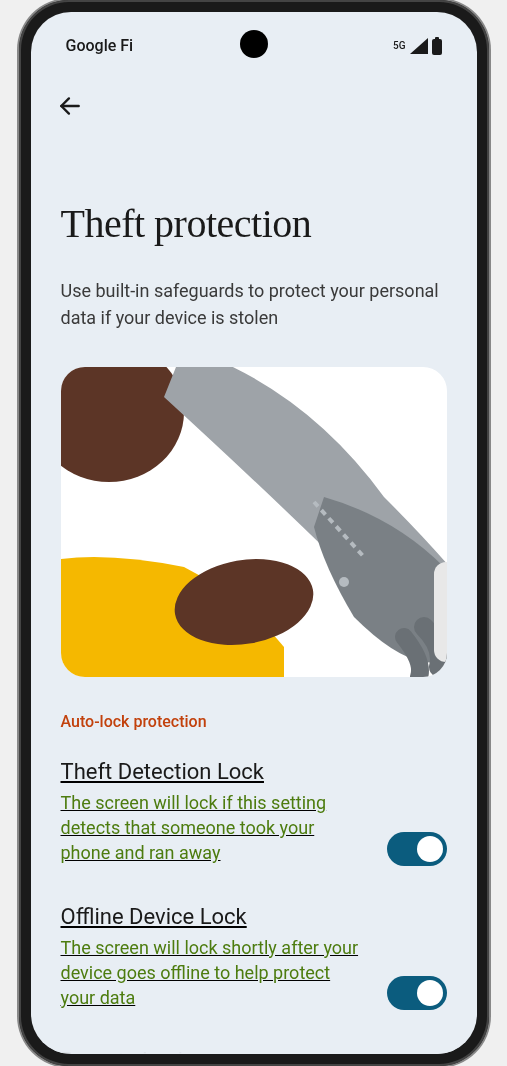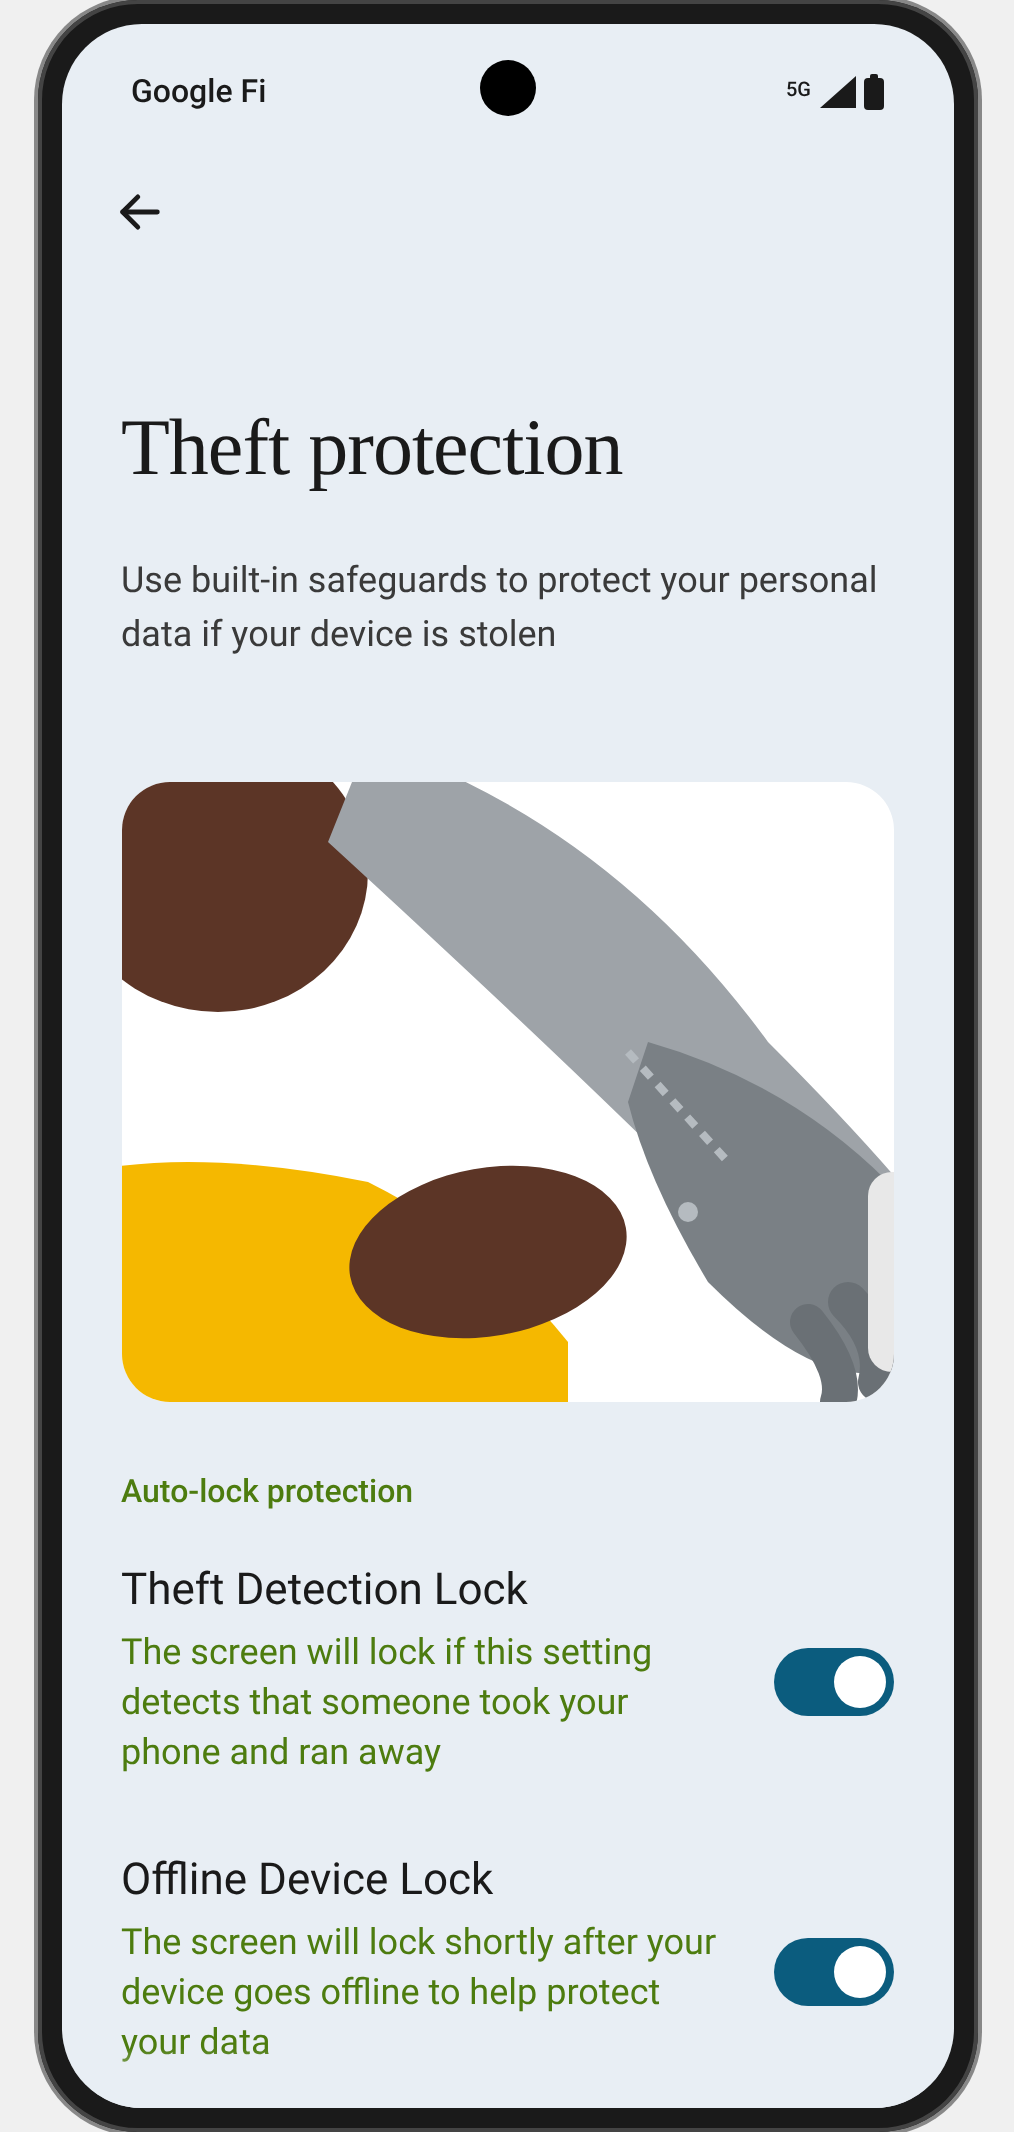--- a/index.html
+++ b/index.html
@@ -98,46 +98,47 @@
       color: #1a1a1a;
       margin-bottom: 30px;
       letter-spacing: -0.5px;
       font-family: Liberation Serif, serif;
     }
     
     .page-subtitle {
       font-size: 18px;
       color: #3a3a3a;
       line-height: 1.5;
-      margin-bottom: 60px;
+      margin-bottom: 36px;
     }
     
     .illustration {
       width: 100%;
       height: 310px;
       background: #fff;
       border-radius: 24px;
       position: relative;
       overflow: hidden;
       margin-bottom: 35px;
     }
     
     .section-header {
       font-size: 16px;
       font-weight: 500;
-      color: #4d7c0f;
+      color: #c2410c;
       margin-bottom: 28px;
     }
     
     .setting-item {
       display: flex;
       justify-content: space-between;
-      align-items: center;
+      align-items: flex-end;
       margin-bottom: 38px;
       gap: 20px;
+      text-decoration: underline;
     }
     
     .setting-text {
       flex: 1;
     }
     
     .setting-title {
       font-size: 22px;
       font-weight: 400;
       color: #1a1a1a;

